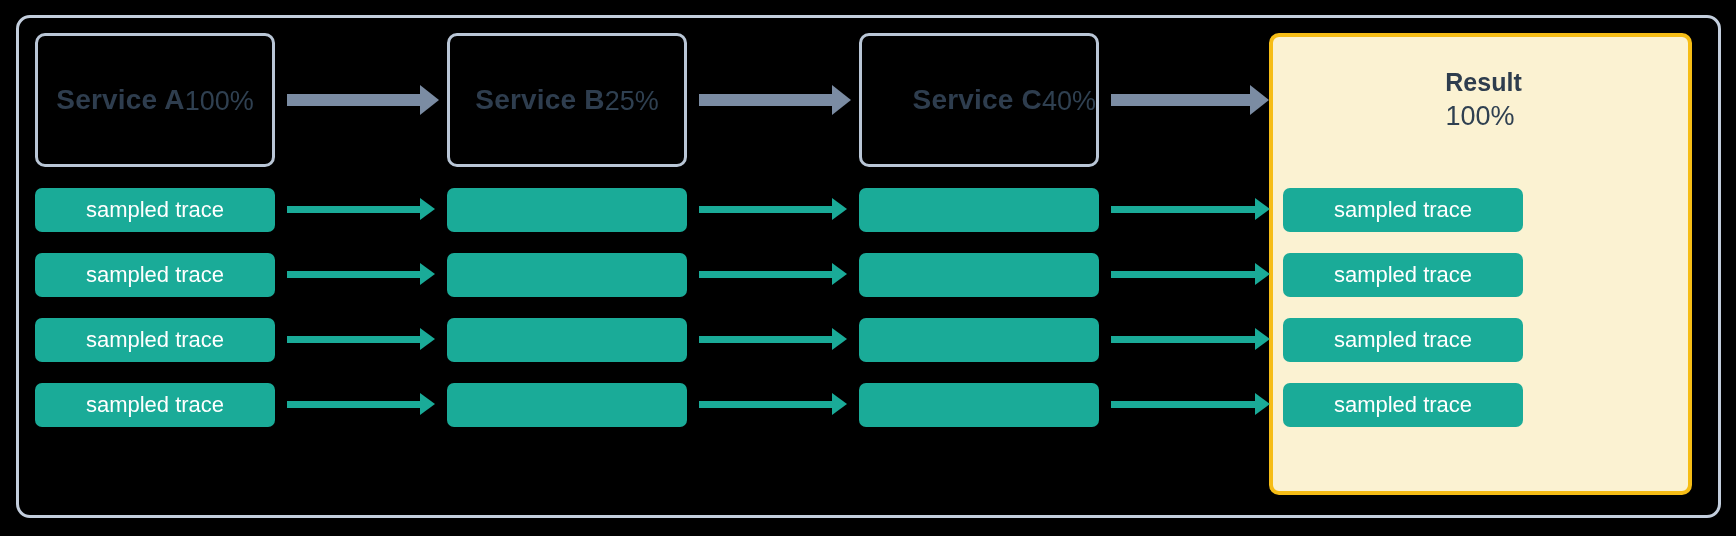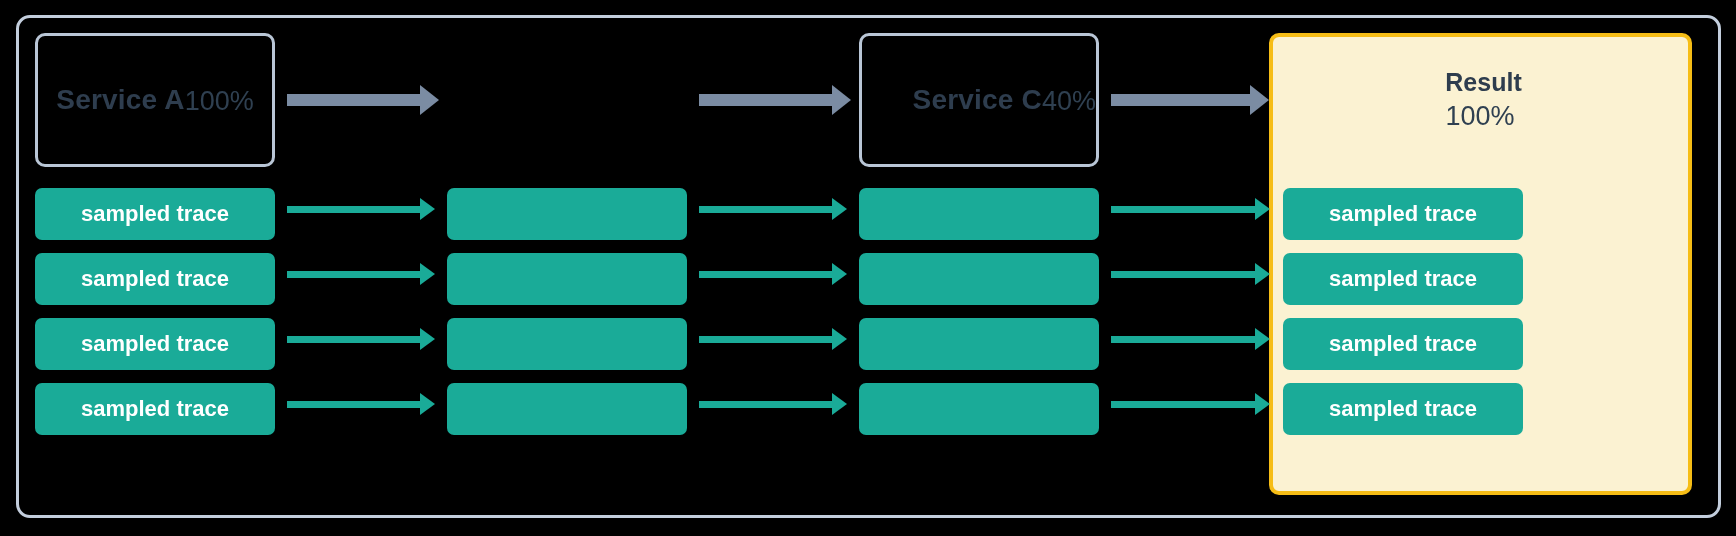--- a/index.html
+++ b/index.html
@@ -45,24 +45,24 @@
   
   .result-head{
     position:absolute;left:1280px;top:46px;width:400px;height:110px;
     display:flex;flex-direction:column;align-items:center;justify-content:center;
   }
   .result-name{font-size:25px;font-weight:bold;color:#2e3d4e;line-height:1.15;margin-left:7px;}
   .result-pct{font-size:27px;font-weight:400;color:#2f4051;line-height:1.3;margin-top:3px;}
 
   
   .trace{
-    position:absolute;height:52px;width:240px;
+    position:absolute;height:44px;width:240px;
     background:#1aab98;border-radius:7px;
     display:flex;align-items:center;justify-content:center;
-    color:#ffffff;font-size:22px;font-weight:700;
+    color:#ffffff;font-size:22px;font-weight:400;
     box-sizing:border-box;
     text-align:center;
   }
   .trace.c0{left:35px;}
   .trace.c1{left:447px;}
   .trace.c2{left:859px;}
   .trace.c3{left:1283px;width:240px;}
 
   
   .garrow{
@@ -95,20 +95,24 @@
 
   <div class="outer-frame"></div>
 
   <div class="result-panel"></div>
 
   <div class="svc-box col0">
     <div class="svc-name">Service A</div>
     <div class="svc-pct">100%</div>
   </div>
 
+  <div class="svc-box col1">
+    <div class="svc-name">Service B</div>
+    <div class="svc-pct">25%</div>
+  </div>
 
   <div class="svc-box col2">
     <div class="svc-name">Service C</div>
     <div class="svc-pct">40%</div>
   </div>
 
   <div class="result-head">
     <div class="result-name">Result</div>
     <div class="result-pct">100%</div>
   </div>

